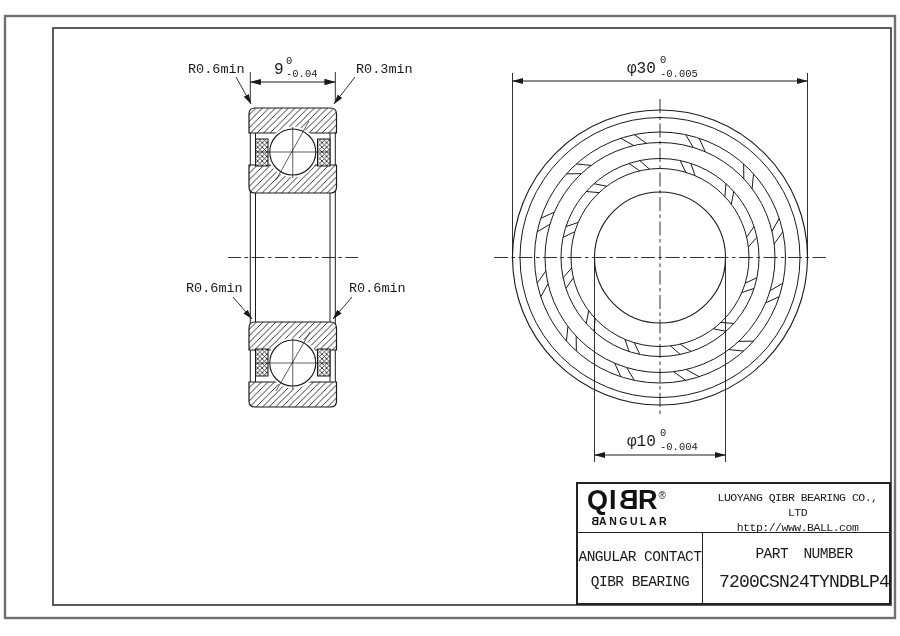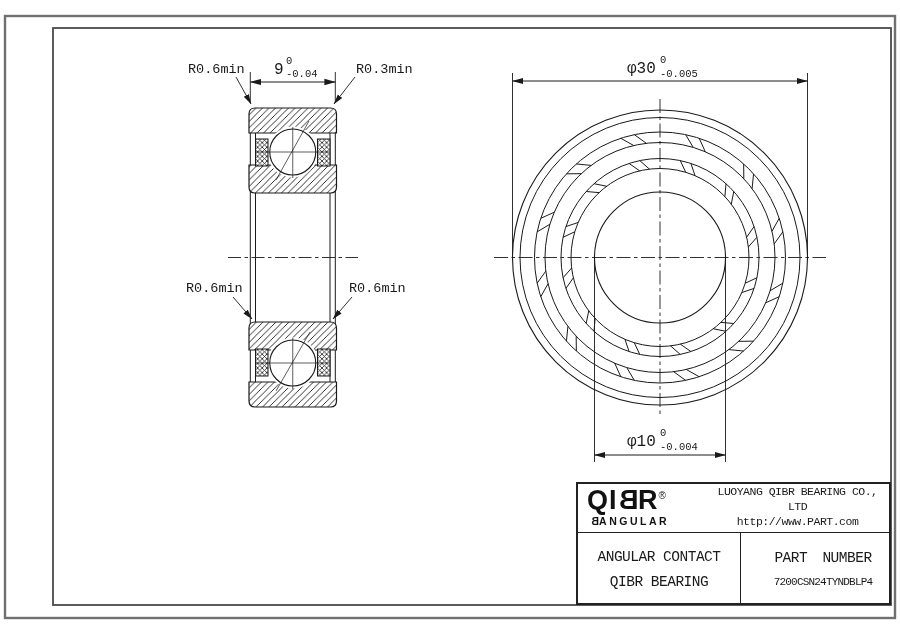--- a/index.html
+++ b/index.html
@@ -15,31 +15,31 @@
   .titleblock{position:absolute;left:576px;top:482px;width:315px;height:123px;
               border:2px solid #222;box-sizing:border-box;background:#fff;}
   .tb-row1{display:flex;height:49px;border-bottom:1.5px solid #222;box-sizing:border-box;}
   .tb-logo-cell{width:128px;padding:3px 0 0 9px;box-sizing:border-box;}
   .logo-main{font-family:"Liberation Sans",sans-serif;font-weight:bold;font-size:27px;
              letter-spacing:1px;color:#111;line-height:27px;}
   .logo-reg{font-family:"Liberation Sans",sans-serif;font-size:10px;vertical-align:10px;}
   .logo-sub{font-family:"Liberation Sans",sans-serif;font-weight:bold;font-size:10.5px;
             letter-spacing:2.5px;color:#111;margin-top:1px;margin-left:2px;}
   .flip{display:inline-block;transform:scaleX(-1);}
-  .tb-company-cell{flex:1;text-align:center;padding-top:0;}
+  .tb-company-cell{flex:1;text-align:center;padding-top:6px;}
   .tb-company{font-size:11.5px;line-height:15px;letter-spacing:-0.5px;}
   .tb-website{font-size:11.5px;line-height:16px;letter-spacing:-0.5px;}
   .tb-row2{display:flex;height:72px;}
   .tb-product-cell{width:162px;box-sizing:border-box;display:flex;flex-direction:column;
                    justify-content:center;align-items:center;gap:9px;text-align:center;}
   .tb-product{font-size:14.5px;letter-spacing:-0.5px;}
   .tb-part-cell{flex:1;border-left:1.5px solid #222;box-sizing:border-box;display:flex;
                 flex-direction:column;justify-content:center;align-items:center;gap:10px;padding-left:16px;}
   .tb-part-label{font-size:14.5px;word-spacing:7px;letter-spacing:-0.5px;}
-  .tb-part-number{font-size:11px;letter-spacing:-0.8px;}
+  .tb-part-number{font-size:18px;letter-spacing:-0.8px;}
 </style>
 </head>
 <body>
 
 <div id="page">
 
 <svg width="900" height="636" viewBox="0 0 900 636">
   <defs>
     <pattern id="hatch" patternUnits="userSpaceOnUse" width="6.5" height="6.5">
       <rect width="6.5" height="6.5" fill="#ffffff"></rect>
@@ -204,21 +204,21 @@
 </svg>
 
 <div class="titleblock">
   <div class="tb-row1">
     <div class="tb-logo-cell">
       <span class="logo-main"><span>QI</span><span class="flip">B</span><span>R</span></span><span class="logo-reg">®</span>
       <div class="logo-sub"><span class="flip">B</span><span>ANGULAR</span></div>
     </div>
     <div class="tb-company-cell">
       <div class="tb-company">LUOYANG QIBR BEARING CO., LTD</div>
-      <div class="tb-website">http://www.PART.com</div>
+      <div class="tb-website">http://www.BALL.com</div>
     </div>
   </div>
   <div class="tb-row2">
     <div class="tb-product-cell">
       <div class="tb-product">ANGULAR CONTACT</div>
       <div class="tb-product">QIBR BEARING</div>
     </div>
     <div class="tb-part-cell">
       <div class="tb-part-label">PART NUMBER</div>
       <div class="tb-part-number">7200CSN24TYNDBLP4</div>

